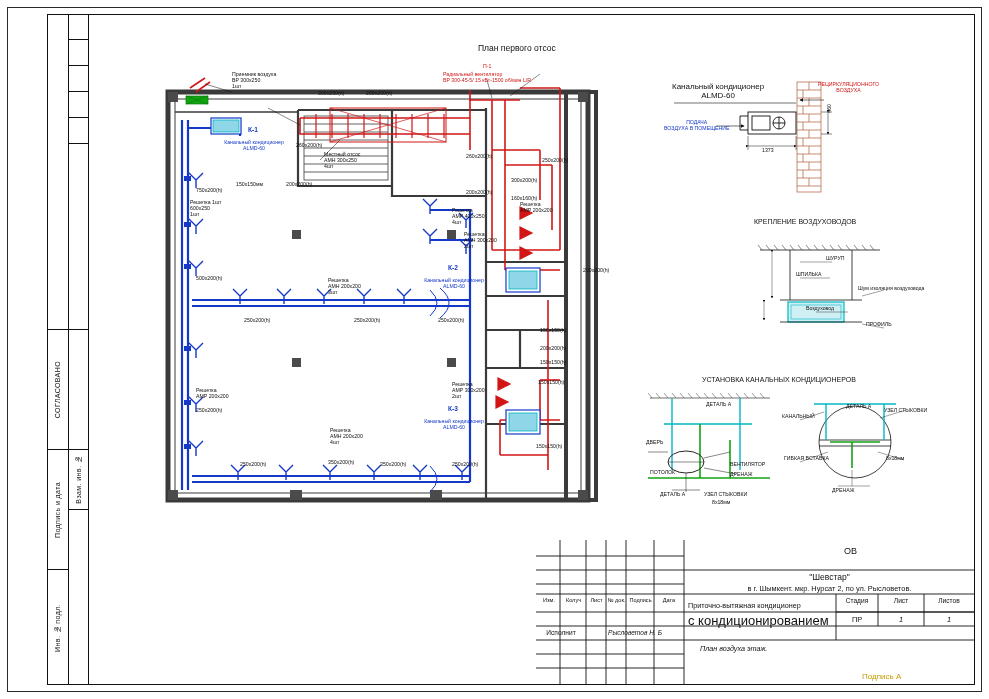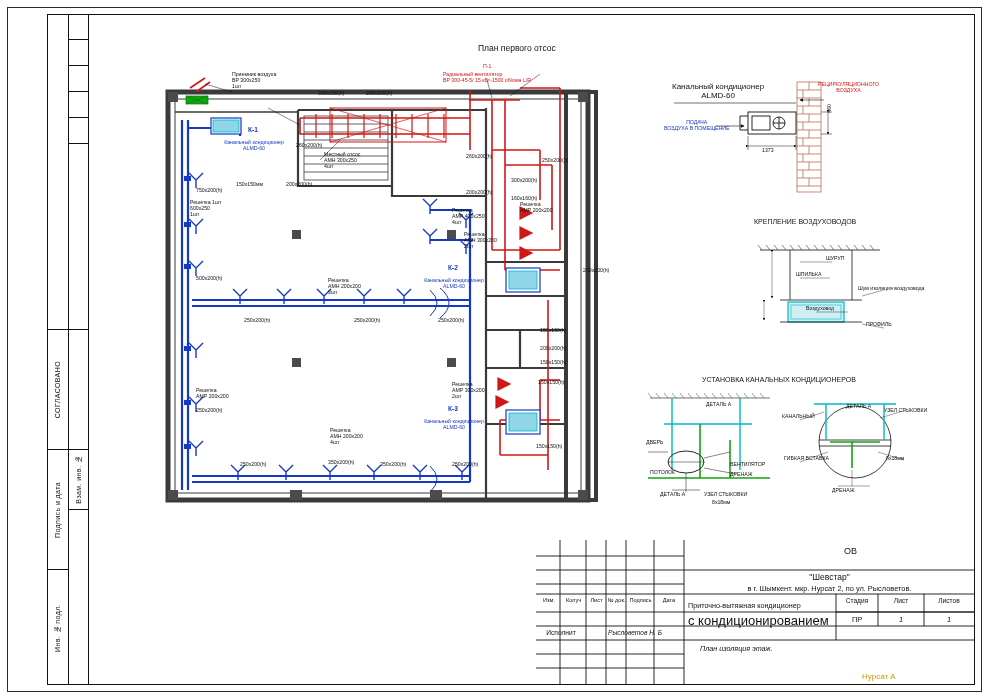--- a/index.html
+++ b/index.html
@@ -524,34 +524,34 @@
   <div class="abs lbl blk" style="left:884px;top:408px;">УЗЕЛ СТЫКОВКИ</div>
   <div class="abs lbl blk" style="left:886px;top:456px;">8х18мм</div>
   <div class="abs lbl blk" style="left:832px;top:488px;">ДРЕНАЖ</div>
 
   <div class="abs" style="left:684px;top:546px;width:333px;text-align:center;font-size:9px;color:#111;">ОВ</div>
   <div class="abs" style="left:684px;top:572px;width:291px;text-align:center;font-size:8.5px;color:#111;">"Шевстар"</div>
   <div class="abs" style="left:684px;top:584px;width:291px;text-align:center;font-size:7.4px;color:#111;">в г. Шымкент. мкр. Нурсат 2, по ул. Рысловетов.</div>
 
   <div class="abs" style="left:688px;top:601px;font-size:7.2px;color:#111;">Приточно-вытяжная кондиционер</div>
   <div class="abs" style="left:688px;top:613px;font-size:13px;color:#111;">с кондиционированием</div>
-  <div class="abs" style="left:700px;top:644px;font-size:7.2px;color:#111;font-style:italic;">План изоляция этаж.</div>
+  <div class="abs" style="left:700px;top:644px;font-size:7.2px;color:#111;font-style:italic;">План воздуха этаж.</div>
 
   <div class="abs" style="left:838px;top:597px;width:38px;text-align:center;font-size:6.6px;color:#111;">Стадия</div>
   <div class="abs" style="left:880px;top:597px;width:42px;text-align:center;font-size:6.6px;color:#111;">Лист</div>
   <div class="abs" style="left:926px;top:597px;width:46px;text-align:center;font-size:6.6px;color:#111;">Листов</div>
   <div class="abs" style="left:838px;top:615px;width:38px;text-align:center;font-size:7.4px;color:#111;">ПР</div>
   <div class="abs" style="left:880px;top:615px;width:42px;text-align:center;font-size:7.4px;color:#111;font-style:italic;">1</div>
   <div class="abs" style="left:926px;top:615px;width:46px;text-align:center;font-size:7.4px;color:#111;font-style:italic;">1</div>
 
   <div class="abs" style="left:538px;top:597px;width:22px;text-align:center;font-size:5.6px;color:#111;">Изм.</div>
   <div class="abs" style="left:561px;top:597px;width:25px;text-align:center;font-size:5.6px;color:#111;">Колуч</div>
   <div class="abs" style="left:587px;top:597px;width:19px;text-align:center;font-size:5.6px;color:#111;">Лист</div>
   <div class="abs" style="left:607px;top:597px;width:19px;text-align:center;font-size:5.6px;color:#111;">№ док.</div>
   <div class="abs" style="left:627px;top:597px;width:27px;text-align:center;font-size:5.6px;color:#111;">Подпись</div>
   <div class="abs" style="left:655px;top:597px;width:28px;text-align:center;font-size:5.6px;color:#111;">Дата</div>
 
   <div class="abs" style="left:536px;top:629px;width:50px;text-align:center;font-size:6.6px;color:#111;">Исполнит</div>
   <div class="abs" style="left:586px;top:629px;width:98px;text-align:center;font-size:6.6px;color:#111;font-style:italic;">Рысловетов Н. Б</div>
 
-  <div class="abs" style="left:862px;top:672px;font-size:8px;color:#c49a00;">Нурсат А</div>
+  <div class="abs" style="left:862px;top:672px;font-size:8px;color:#c49a00;">Подпись А</div>
 
 </div>
 
 </body></html>

